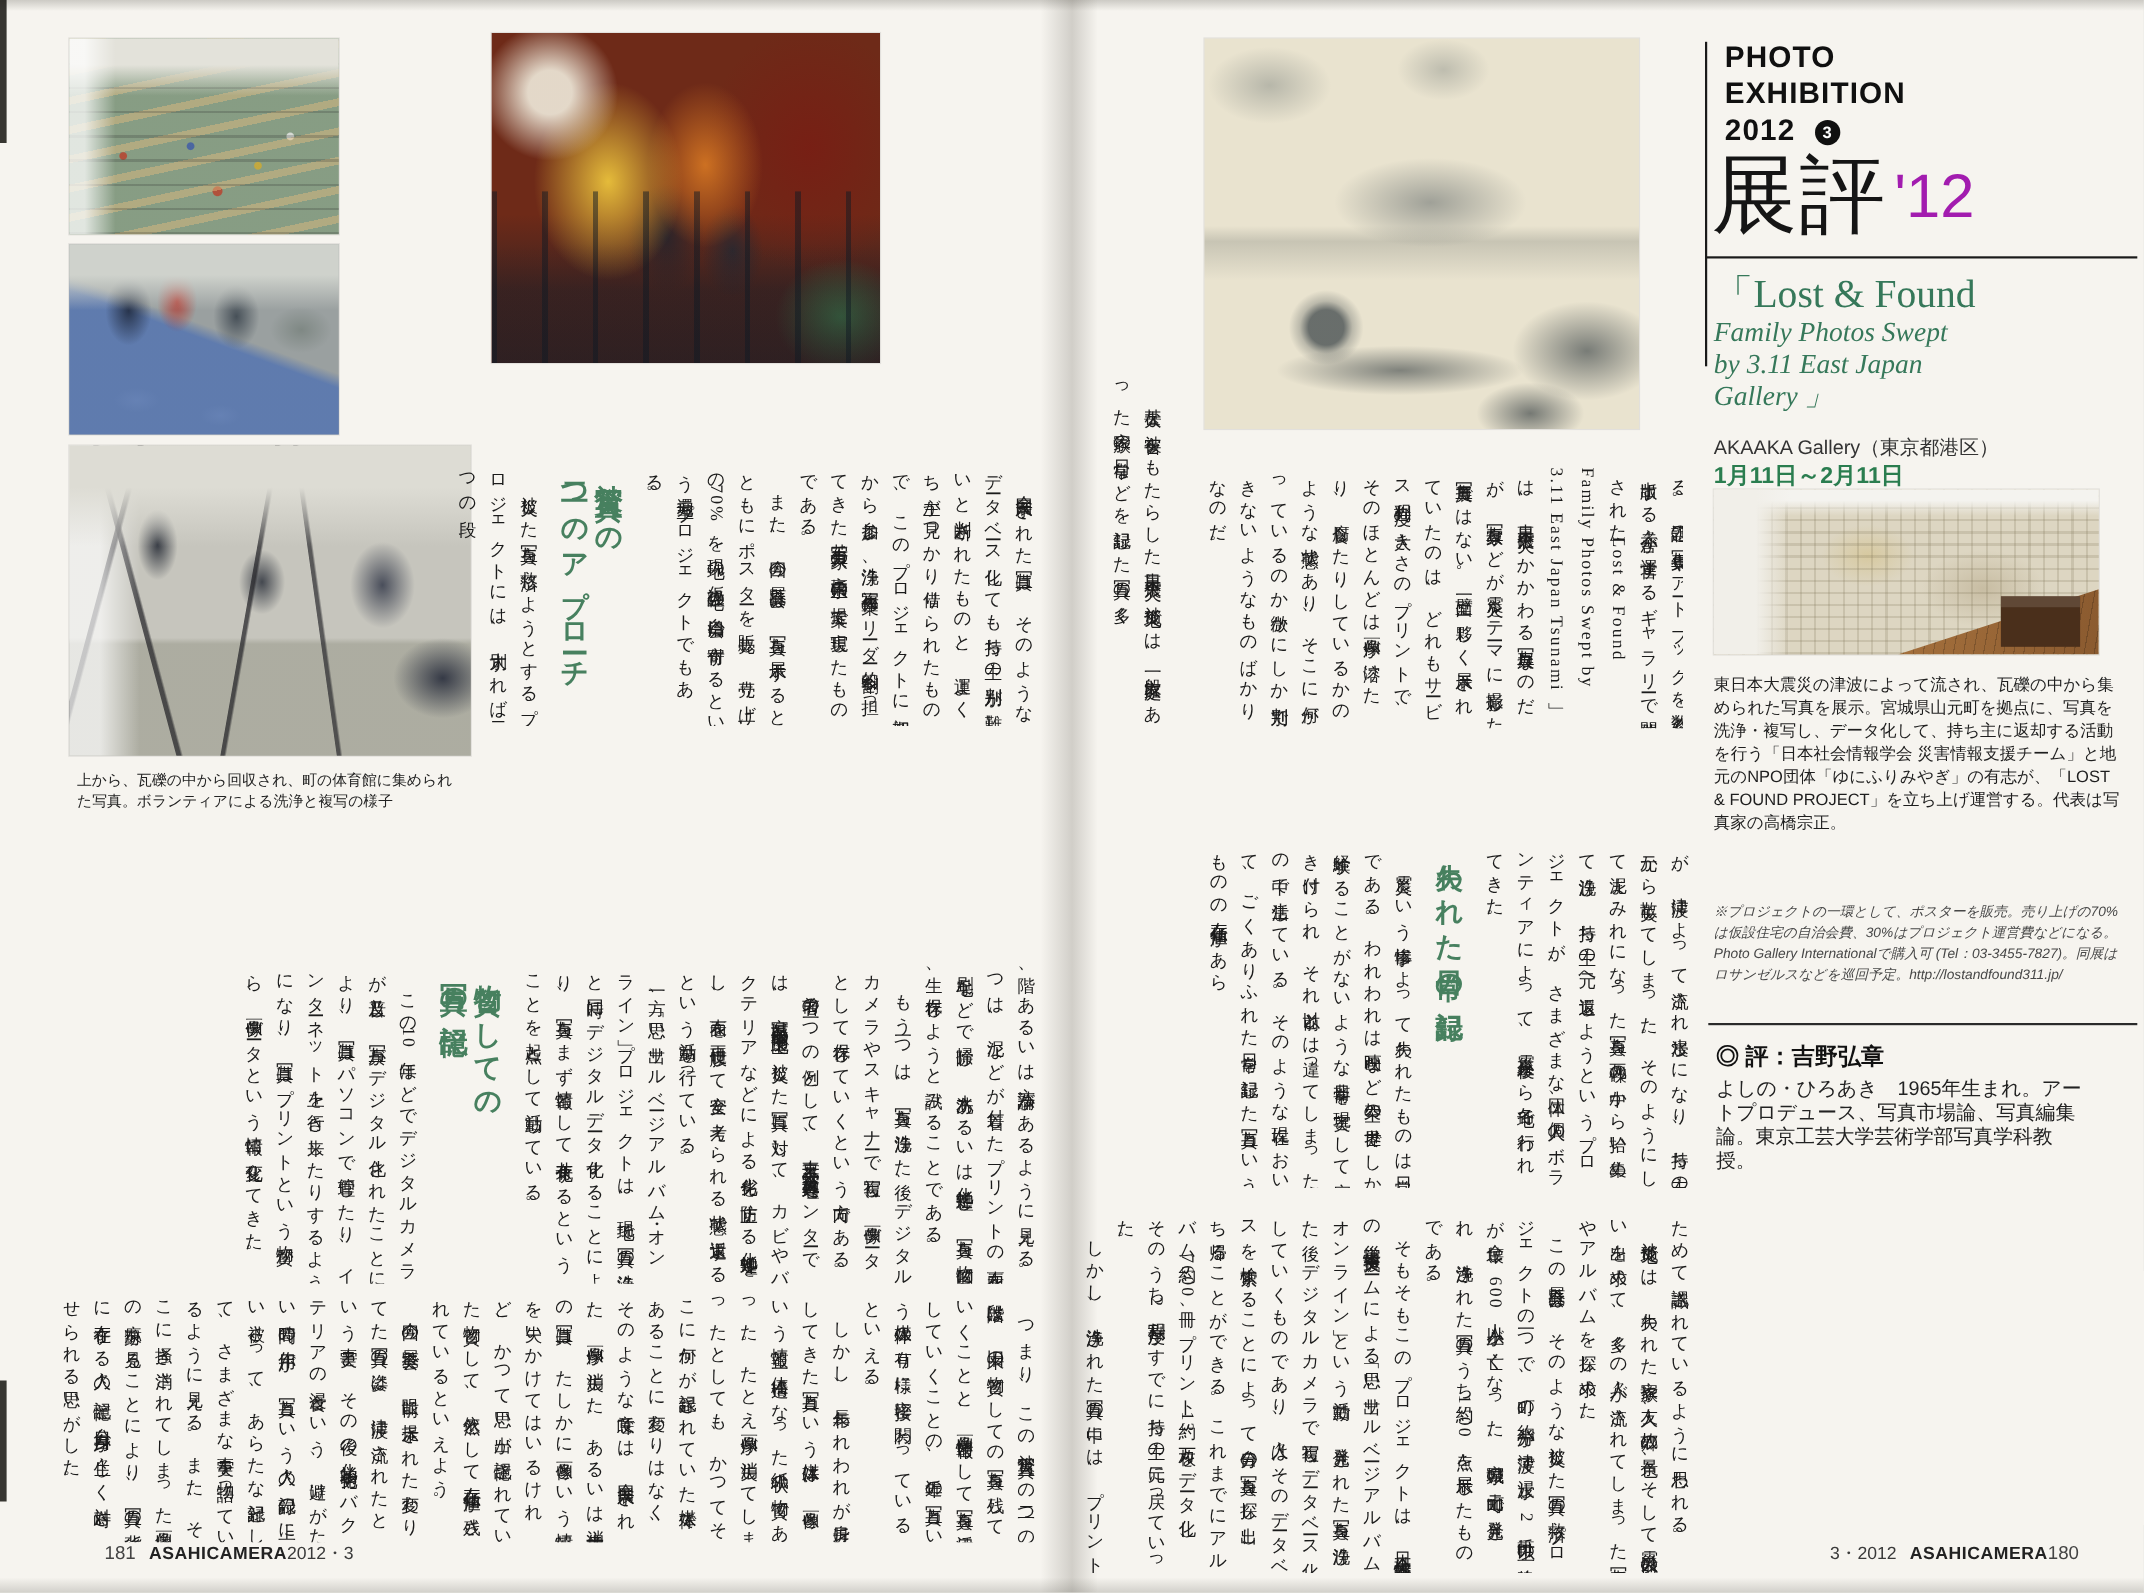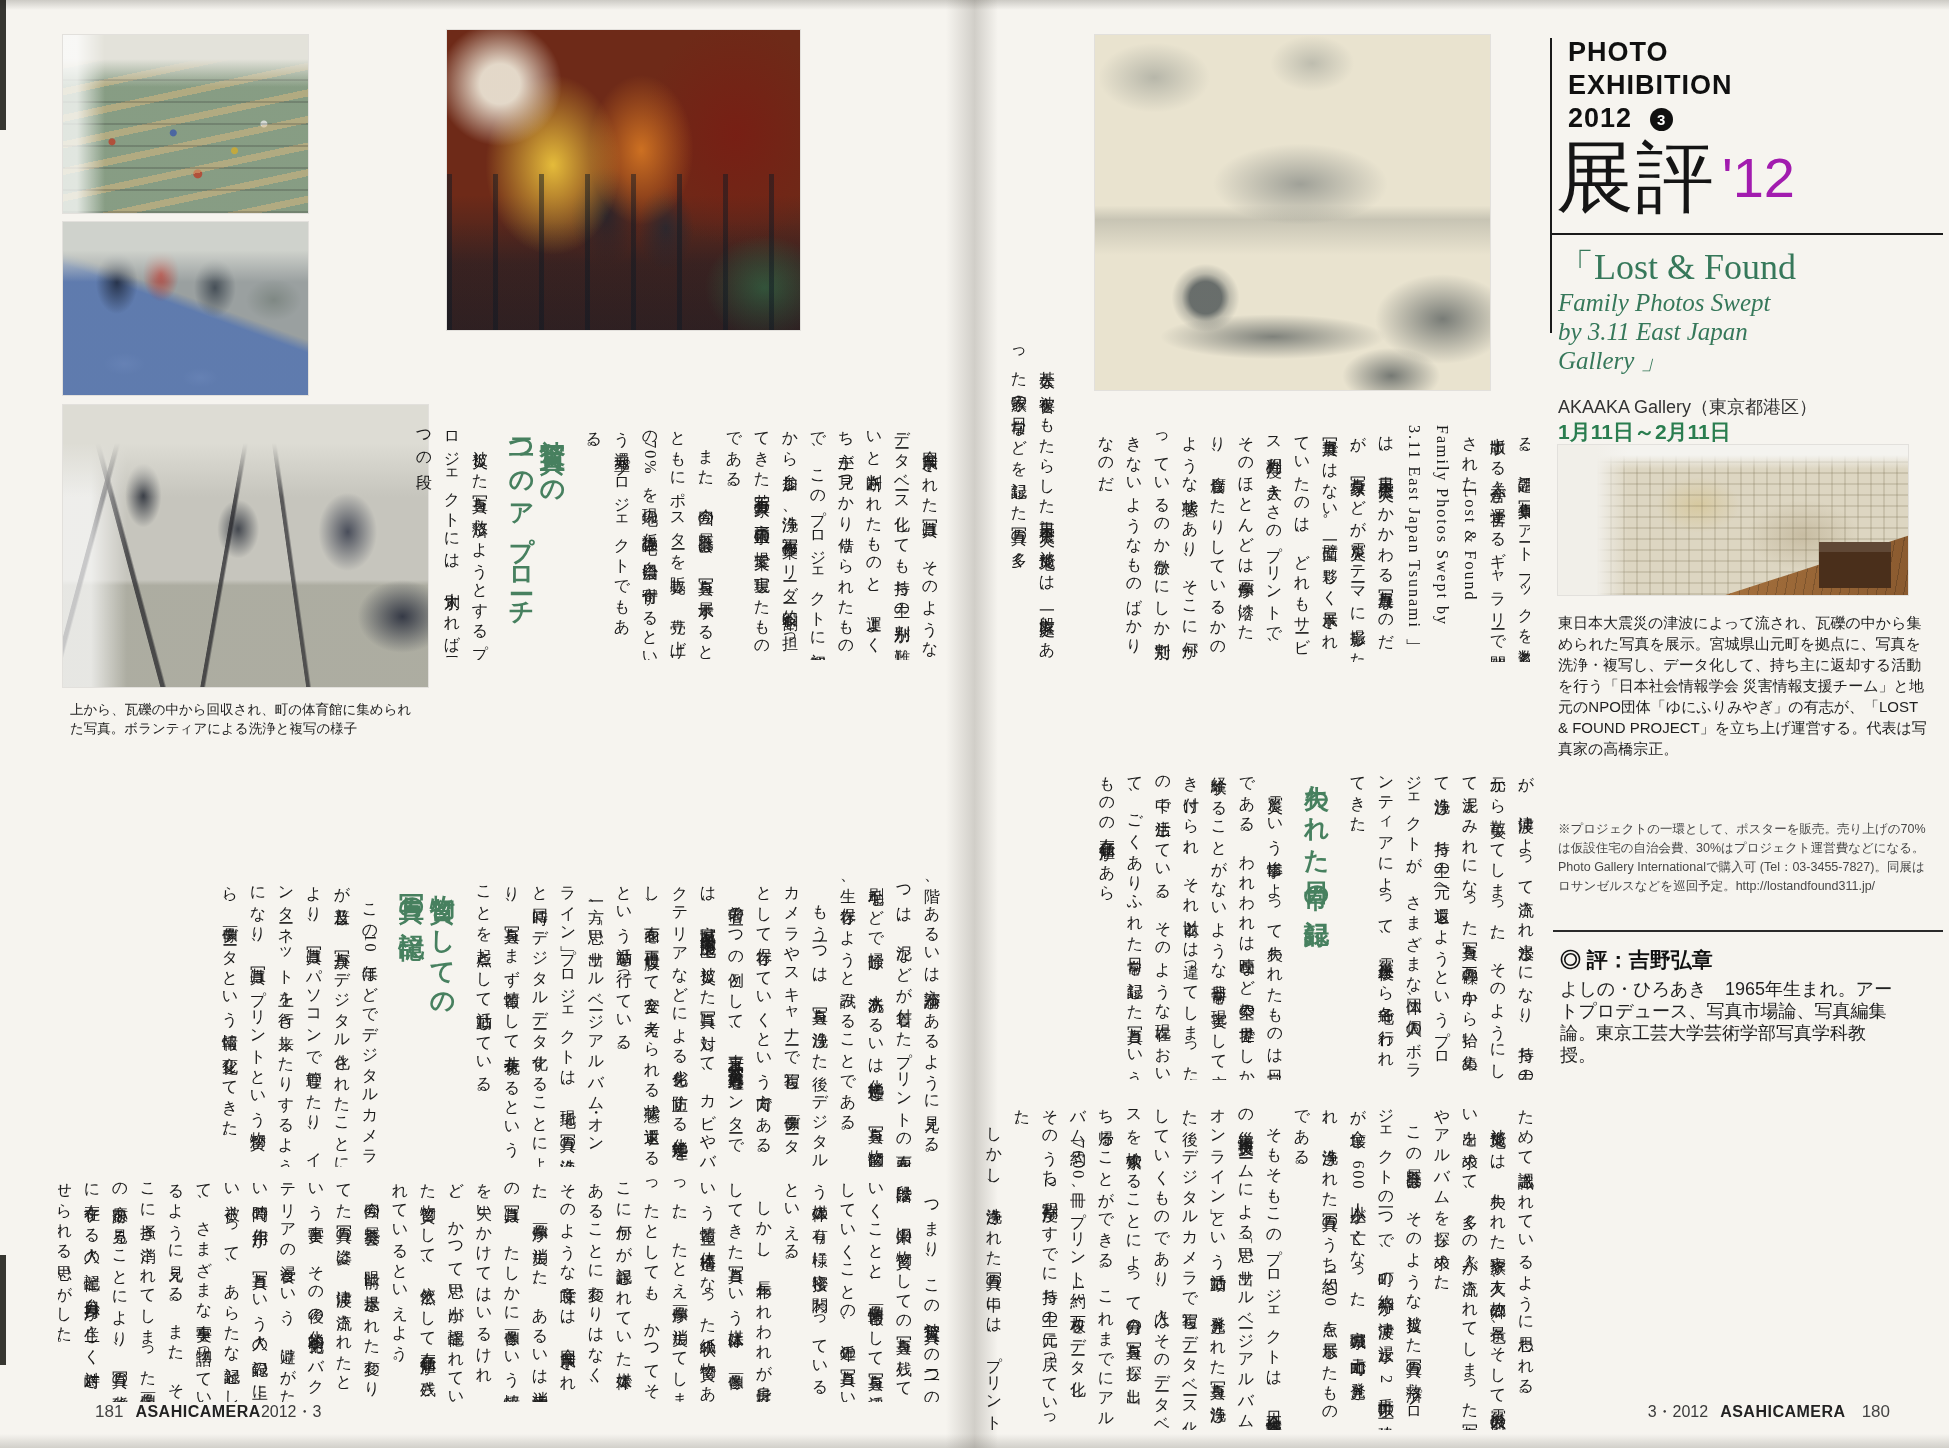--- a/index.html
+++ b/index.html
@@ -107,21 +107,21 @@
              line-height:84px;color:#151515;letter-spacing:2px;}
   .kicker-year{font-family:"Liberation Sans","DejaVu Sans",sans-serif;font-weight:400;font-size:56px;
              line-height:84px;color:#a21caf;margin-left:6px;}
   .sb-title{position:absolute;left:1558px;top:246px;color:#36785a;
             font-family:"Liberation Serif","DejaVu Serif",serif;}
   .sb-title .t1{font-size:36px;line-height:42px;}
   .sb-title .tr{font-size:25px;line-height:29px;font-style:italic;}
   .sb-venue{position:absolute;left:1558px;top:395px;font-size:18px;color:#333;}
   .sb-dates{position:absolute;left:1558px;top:418px;font-size:21px;font-weight:bold;color:#2a7d4f;}
   .sb-desc{position:absolute;left:1558px;top:612px;width:372px;font-size:15px;line-height:21px;color:#1e1e1e;}
-  .sb-note{position:absolute;left:1558px;top:820px;width:372px;font-size:12.5px;line-height:19px;color:#474747;}
+  .sb-note{position:absolute;left:1558px;top:820px;width:372px;font-size:12.5px;line-height:19px;color:#474747;font-style:italic;}
   .sb-hrule2{position:absolute;left:1553px;top:930px;width:390px;height:2px;background:#2a2a2a;}
   .sb-reviewer{position:absolute;left:1560px;top:946px;font-size:21px;font-weight:bold;color:#111;}
   .sb-bio{position:absolute;left:1560px;top:978px;width:340px;font-size:18px;line-height:22px;color:#222;}
 
   
   .footer{position:absolute;top:1402px;display:flex;align-items:baseline;font-size:16px;color:#3a3a3a;}
   .footer .brand{font-weight:800;color:#222;letter-spacing:.5px;margin-left:12px;}
   .footer-left{left:95px;}
   .footer-right{left:1450px;width:440px;justify-content:flex-end;}
   .footer .pgnum{font-size:17px;color:#444;}
@@ -229,16 +229,16 @@
 
   <div class="sb-desc">東日本大震災の津波によって流され、瓦礫の中から集められた写真を展示。宮城県山元町を拠点に、写真を洗浄・複写し、データ化して、持ち主に返却する活動を行う「日本社会情報学会 災害情報支援チーム」と地元のNPO団体「ゆにふりみやぎ」の有志が、「LOST &amp; FOUND PROJECT」を立ち上げ運営する。代表は写真家の高橋宗正。</div>
   <div class="sb-note">※プロジェクトの一環として、ポスターを販売。売り上げの70%は仮設住宅の自治会費、30%はプロジェクト運営費などになる。Photo Gallery Internationalで購入可 (Tel：03-3455-7827)。同展はロサンゼルスなどを巡回予定。http://lostandfound311.jp/</div>
   <div class="sb-hrule2"></div>
   <div class="sb-reviewer">◎ 評：吉野弘章</div>
   <div class="sb-bio">よしの・ひろあき　1965年生まれ。アートプロデュース、写真市場論、写真編集論。東京工芸大学芸術学部写真学科教授。</div>
 
   <div class="footer footer-right">
     <span>3・2012</span>
     <span class="brand">ASAHICAMERA</span>
-    <span class="pgnum" style="margin-left:16px;text-align:right;">180</span>
+    <span class="pgnum" style="margin-left:0;text-align:right;">180</span>
   </div>
 
 </div>
 
 </body></html>

